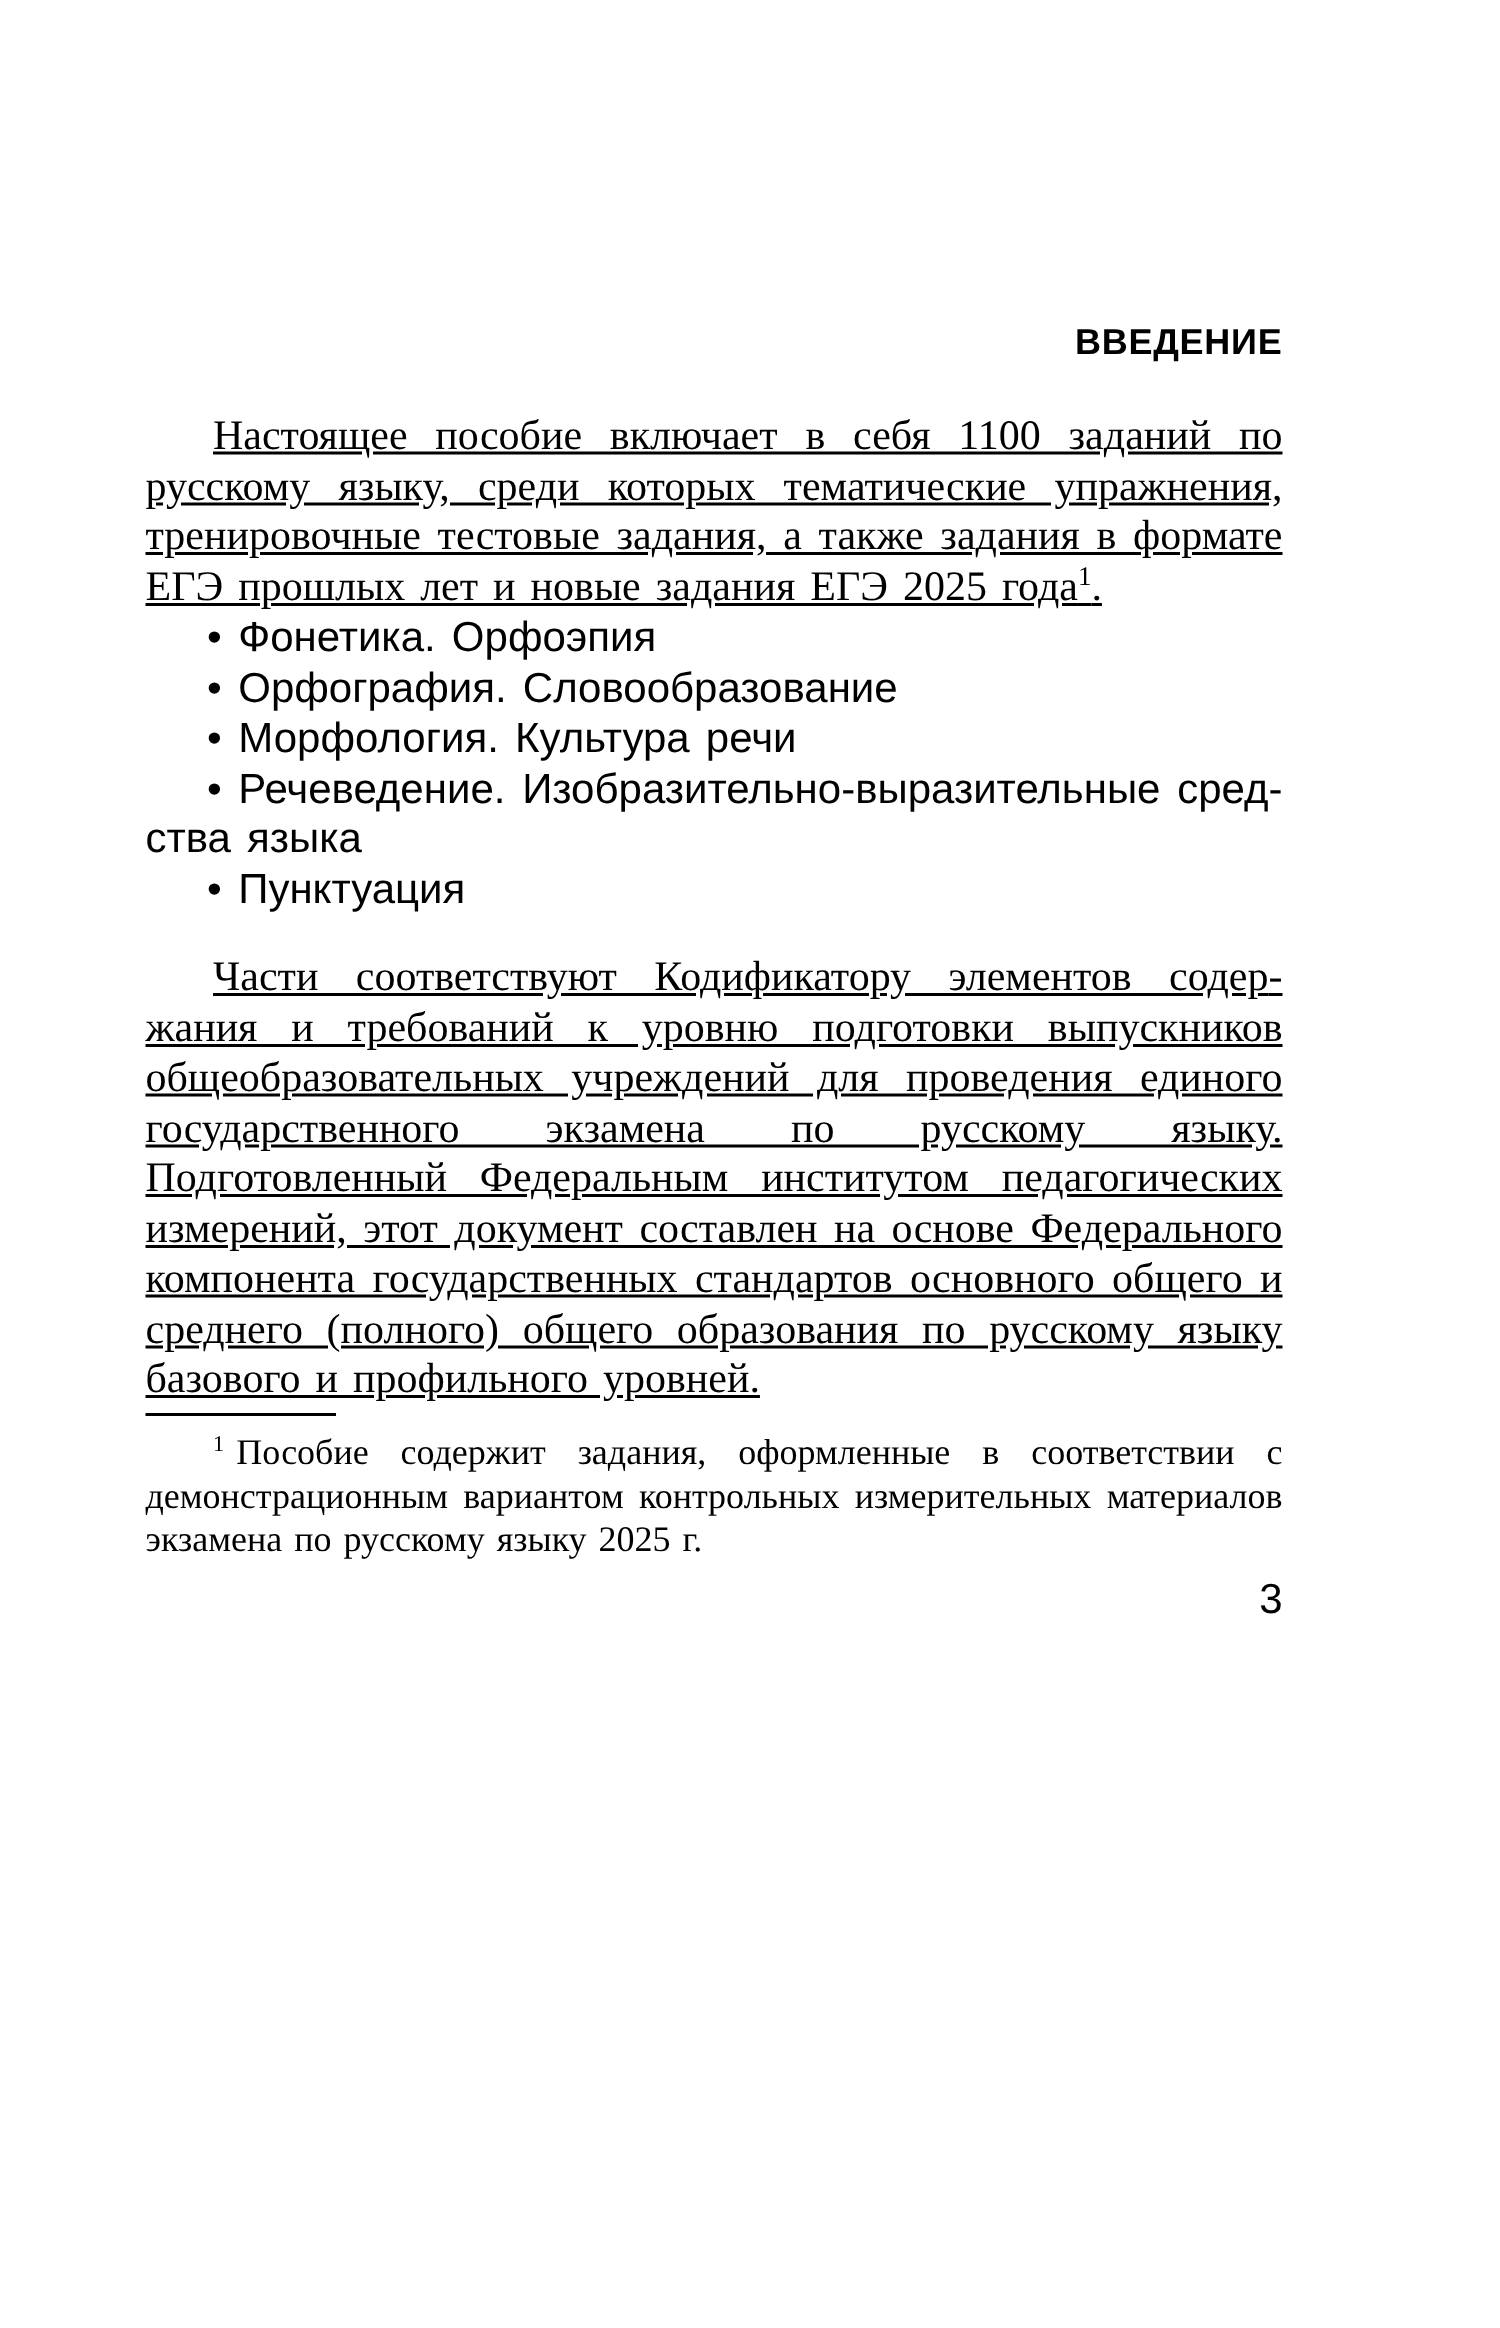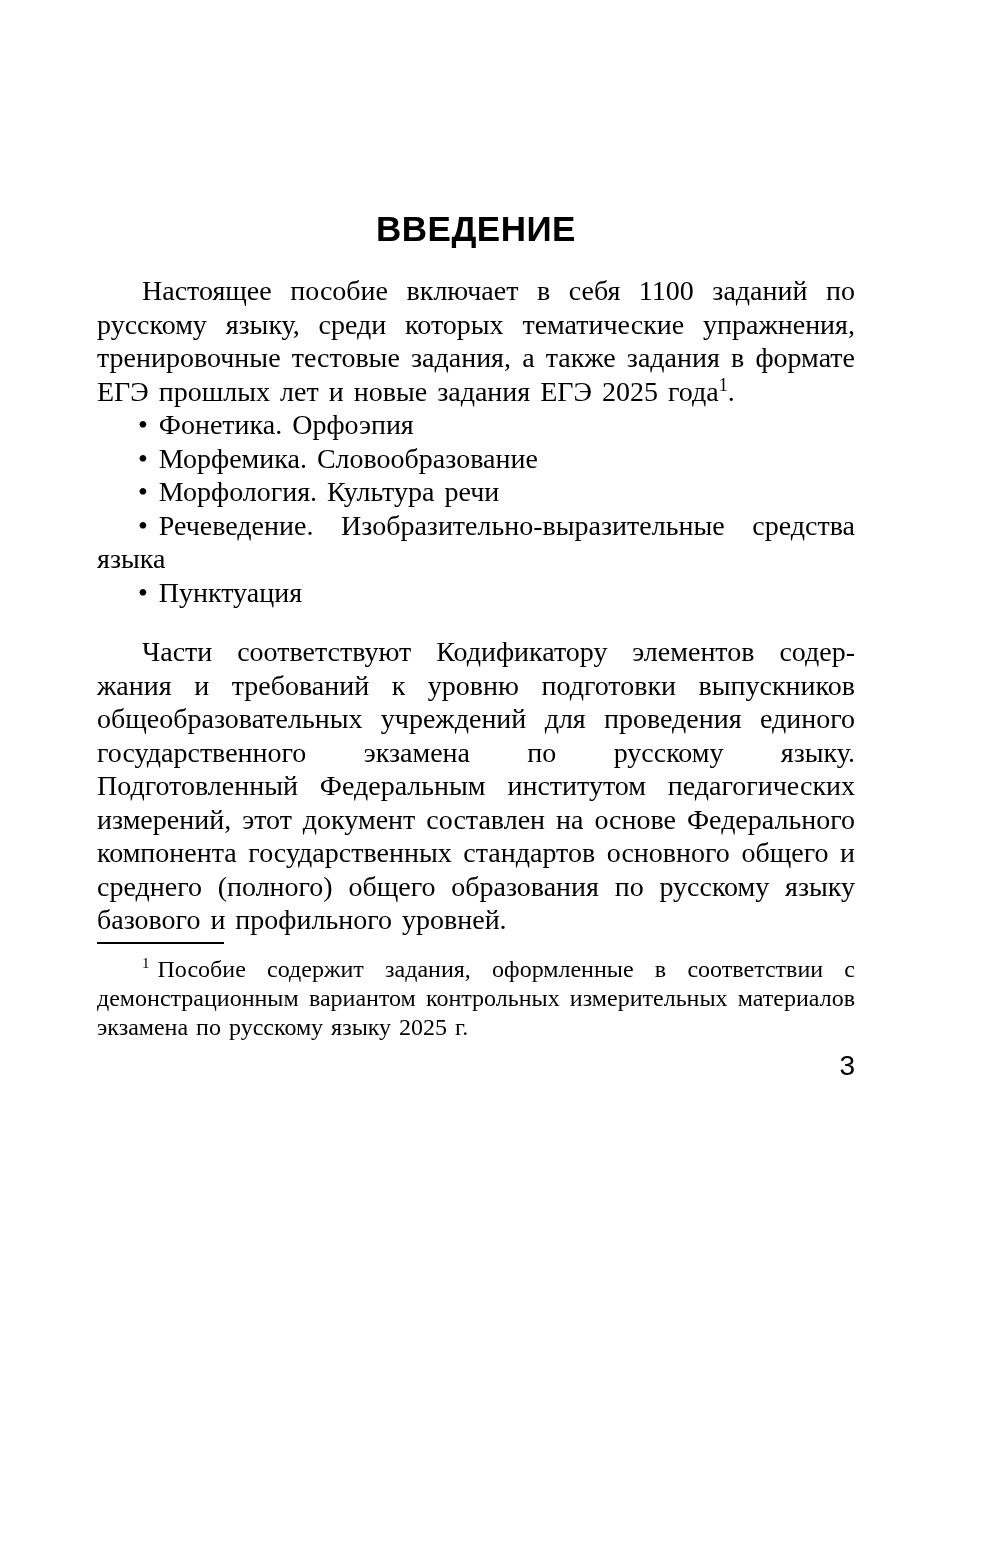--- a/index.html
+++ b/index.html
@@ -9,41 +9,42 @@
     height: 1552px;
     background: #ffffff;
     color: #000000;
     box-sizing: border-box;
     padding: 210px 145px 0 97px;
     overflow: hidden;
   }
   .title {
     font-family: "Liberation Sans", sans-serif;
     font-weight: 900;
-    font-size: 35px;
+    font-size: 24px;
     line-height: 38px;
-    text-align: center;
+    text-align: right;
     margin: 0;
     letter-spacing: 0.5px;
   }
   .para {
     font-family: "Liberation Serif", serif;
     font-size: 28px;
     line-height: 33.5px;
     text-align: justify;
     margin: 0;
     word-spacing: 3px;
     hyphens: manual;
+    text-decoration: underline;
   }
   .indent { text-indent: 45px; }
   .first-para { margin-top: 26px; }
   .section-gap { margin-top: 26px; }
   .list { margin: 0; }
   .list-item {
-    font-family: Liberation Serif, serif;
+    font-family: Liberation Sans, sans-serif;
     font-size: 28px;
     line-height: 33.5px;
     text-align: justify;
     text-indent: 41px;
     word-spacing: 3px;
     hyphens: manual;
   }
   .bullet { margin-right: 11px; }
   sup.fn-ref {
     font-size: 18px;
@@ -84,21 +85,21 @@
 
 <div class="page">
 
   <h1 class="title">ВВЕДЕНИЕ</h1>
 
   <p class="para indent first-para"><span>Настоящее пособие включает в себя 1100 заданий по русскому языку, среди которых тематические упраж­нения, тренировочные тестовые задания, а также зада­ния в формате ЕГЭ прошлых лет и новые задания ЕГЭ 2025 года</span><sup class="fn-ref">1</sup><span>.</span></p>
 
 
   <div class="list">
     <div class="list-item"><span class="bullet">•</span><span>Фонетика. Орфоэпия</span></div>
-    <div class="list-item"><span class="bullet">•</span><span>Морфемика. Словообразование</span></div>
+    <div class="list-item"><span class="bullet">•</span><span>Орфография. Словообразование</span></div>
     <div class="list-item"><span class="bullet">•</span><span>Морфология. Культура речи</span></div>
     <div class="list-item"><span class="bullet">•</span><span>Речеведение. Изобразительно-выразительные сред­ства языка</span></div>
     <div class="list-item"><span class="bullet">•</span><span>Пунктуация</span></div>
   </div>
 
   <p class="para indent section-gap">Части соответствуют Кодификатору элементов содер­жания и требований к уровню подготовки выпускни­ков общеобразовательных учреждений для проведения единого государственного экзамена по русскому языку. Подготовленный Федеральным институтом педагогиче­ских измерений, этот документ составлен на основе Фе­дерального компонента государственных стандартов ос­новного общего и среднего (полного) общего образования по русскому языку базового и профильного уровней.</p>
 
 
   <div class="footnote-rule"></div>
 

